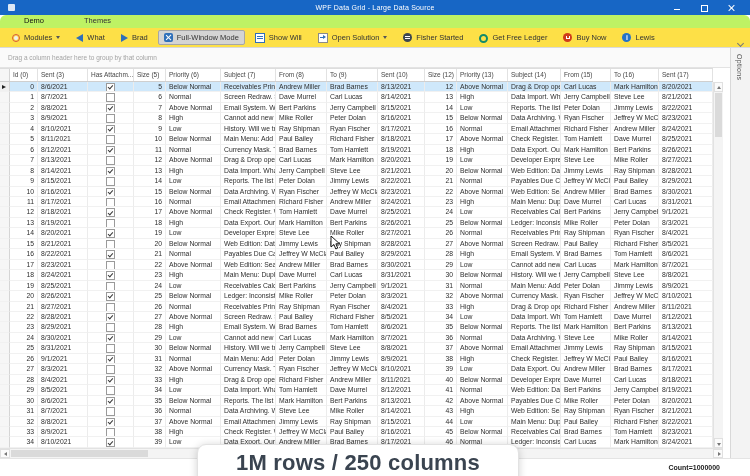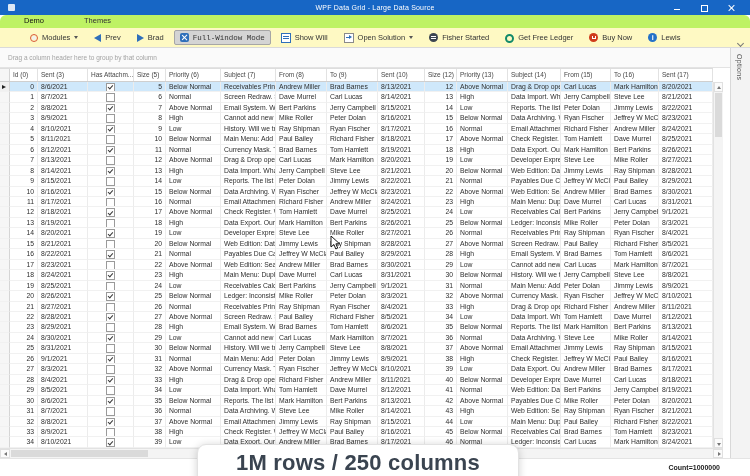--- a/index.html
+++ b/index.html
@@ -17,25 +17,25 @@
   .glyph-close{position:absolute;left:1px;top:1px;width:8px;height:8px;}
   .glyph-close::before,.glyph-close::after{content:'';position:absolute;left:4px;top:0;width:1px;height:8px;background:#fff;}
   .glyph-close::before{transform:rotate(45deg);} .glyph-close::after{transform:rotate(-45deg);}
   
   .menubar{position:absolute;left:0;top:15px;width:750px;height:30px;background:#bef264;border-bottom:1px solid #e6e6e6;
            display:flex;align-items:stretch;padding-left:24px;box-sizing:border-box;border-radius:6px;}
   .mi{font-size:7.5px;color:#333;line-height:12px;margin-right:40px;position:relative;cursor:default;}
   .mi.active{color:#111;}
   .mi.active::after{content:'';position:absolute;left:0;right:2px;bottom:0;height:2px;background:var(--accent,#2a72c8);}
   
-  .toolbar{position:absolute;left:0;top:28px;width:750px;height:20px;background:#fef9c3;border-bottom:1px solid #dadada;
-           display:flex;align-items:center;padding-left:24px;box-sizing:border-box;}
+  .toolbar{position:absolute;left:0;top:28px;width:750px;height:20px;background:#fde047;border-bottom:1px solid #dadada;
+           display:flex;align-items:center;padding-left:6px;box-sizing:border-box;}
   .tbi{display:flex;align-items:center;font-size:7.5px;color:#333;padding:2px 5px;margin-right:4px;border:1px solid transparent;
        border-radius:2px;white-space:nowrap;cursor:default;}
-  .tbi.pressed{background:#d4d4d4;border-color:#a6a6a6;font-family:Liberation Mono, monospace;}
+  .tbi.pressed{background:#d4d4d4;border-color:#a6a6a6;}
   .tbl{margin-left:1px;}
   .caret{width:0;height:0;border-left:2.5px solid transparent;border-right:2.5px solid transparent;border-top:3px solid #555;margin-left:4px;}
   .tb-overflow{position:absolute;right:5px;top:6px;width:7px;height:7px;}
   .tb-overflow::before{content:'';position:absolute;left:0;top:1px;width:4px;height:4px;border-right:1px solid #777;border-bottom:1px solid #777;transform:rotate(45deg);}
   
   .ic{width:10px;height:10px;display:inline-block;position:relative;margin-right:3px;flex:0 0 auto;}
   .ic[data-name="modules-icon"]{border:1.5px solid #d8593c;border-radius:50%;width:6px;height:6px;margin-top:1px;}
   .ic[data-name="modules-icon"]::before{content:'';position:absolute;left:1px;top:1px;width:4px;height:4px;border-radius:50%;background:#f0f0f0;}
   .ic[data-name="prev-icon"]{width:0;height:0;border-top:4px solid transparent;border-bottom:4px solid transparent;border-right:7px solid #2f6fba;margin-top:1px;}
   .ic[data-name="next-icon"]{width:0;height:0;border-top:4px solid transparent;border-bottom:4px solid transparent;border-left:7px solid #2f6fba;margin-top:1px;}
@@ -132,21 +132,21 @@
     </div>
 
   <div class="toolbar" id="toolbar" data-name="toolbar">
       <div class="tbi" data-name="modules-button">
         <span class="ic" data-name="modules-icon"></span>
         <span class="tbl" data-name="modules-label">Modules</span>
         <span class="caret" data-name="dropdown-caret-icon"></span>
       </div>
       <div class="tbi" data-name="prev-button">
         <span class="ic" data-name="prev-icon"></span>
-        <span class="tbl" data-name="prev-label">Prev</span>
+        <span class="tbl" data-name="prev-label">What</span>
       </div>
       <div class="tbi" data-name="next-button">
         <span class="ic" data-name="next-icon"></span>
         <span class="tbl" data-name="next-label">Brad</span>
       </div>
       <div class="tbi pressed" data-name="full-window-mode-button">
         <span class="ic" data-name="full-window-icon"></span>
         <span class="tbl" data-name="full-window-mode-label">Full-Window Mode</span>
       </div>
       <div class="tbi" data-name="show-code-button">

